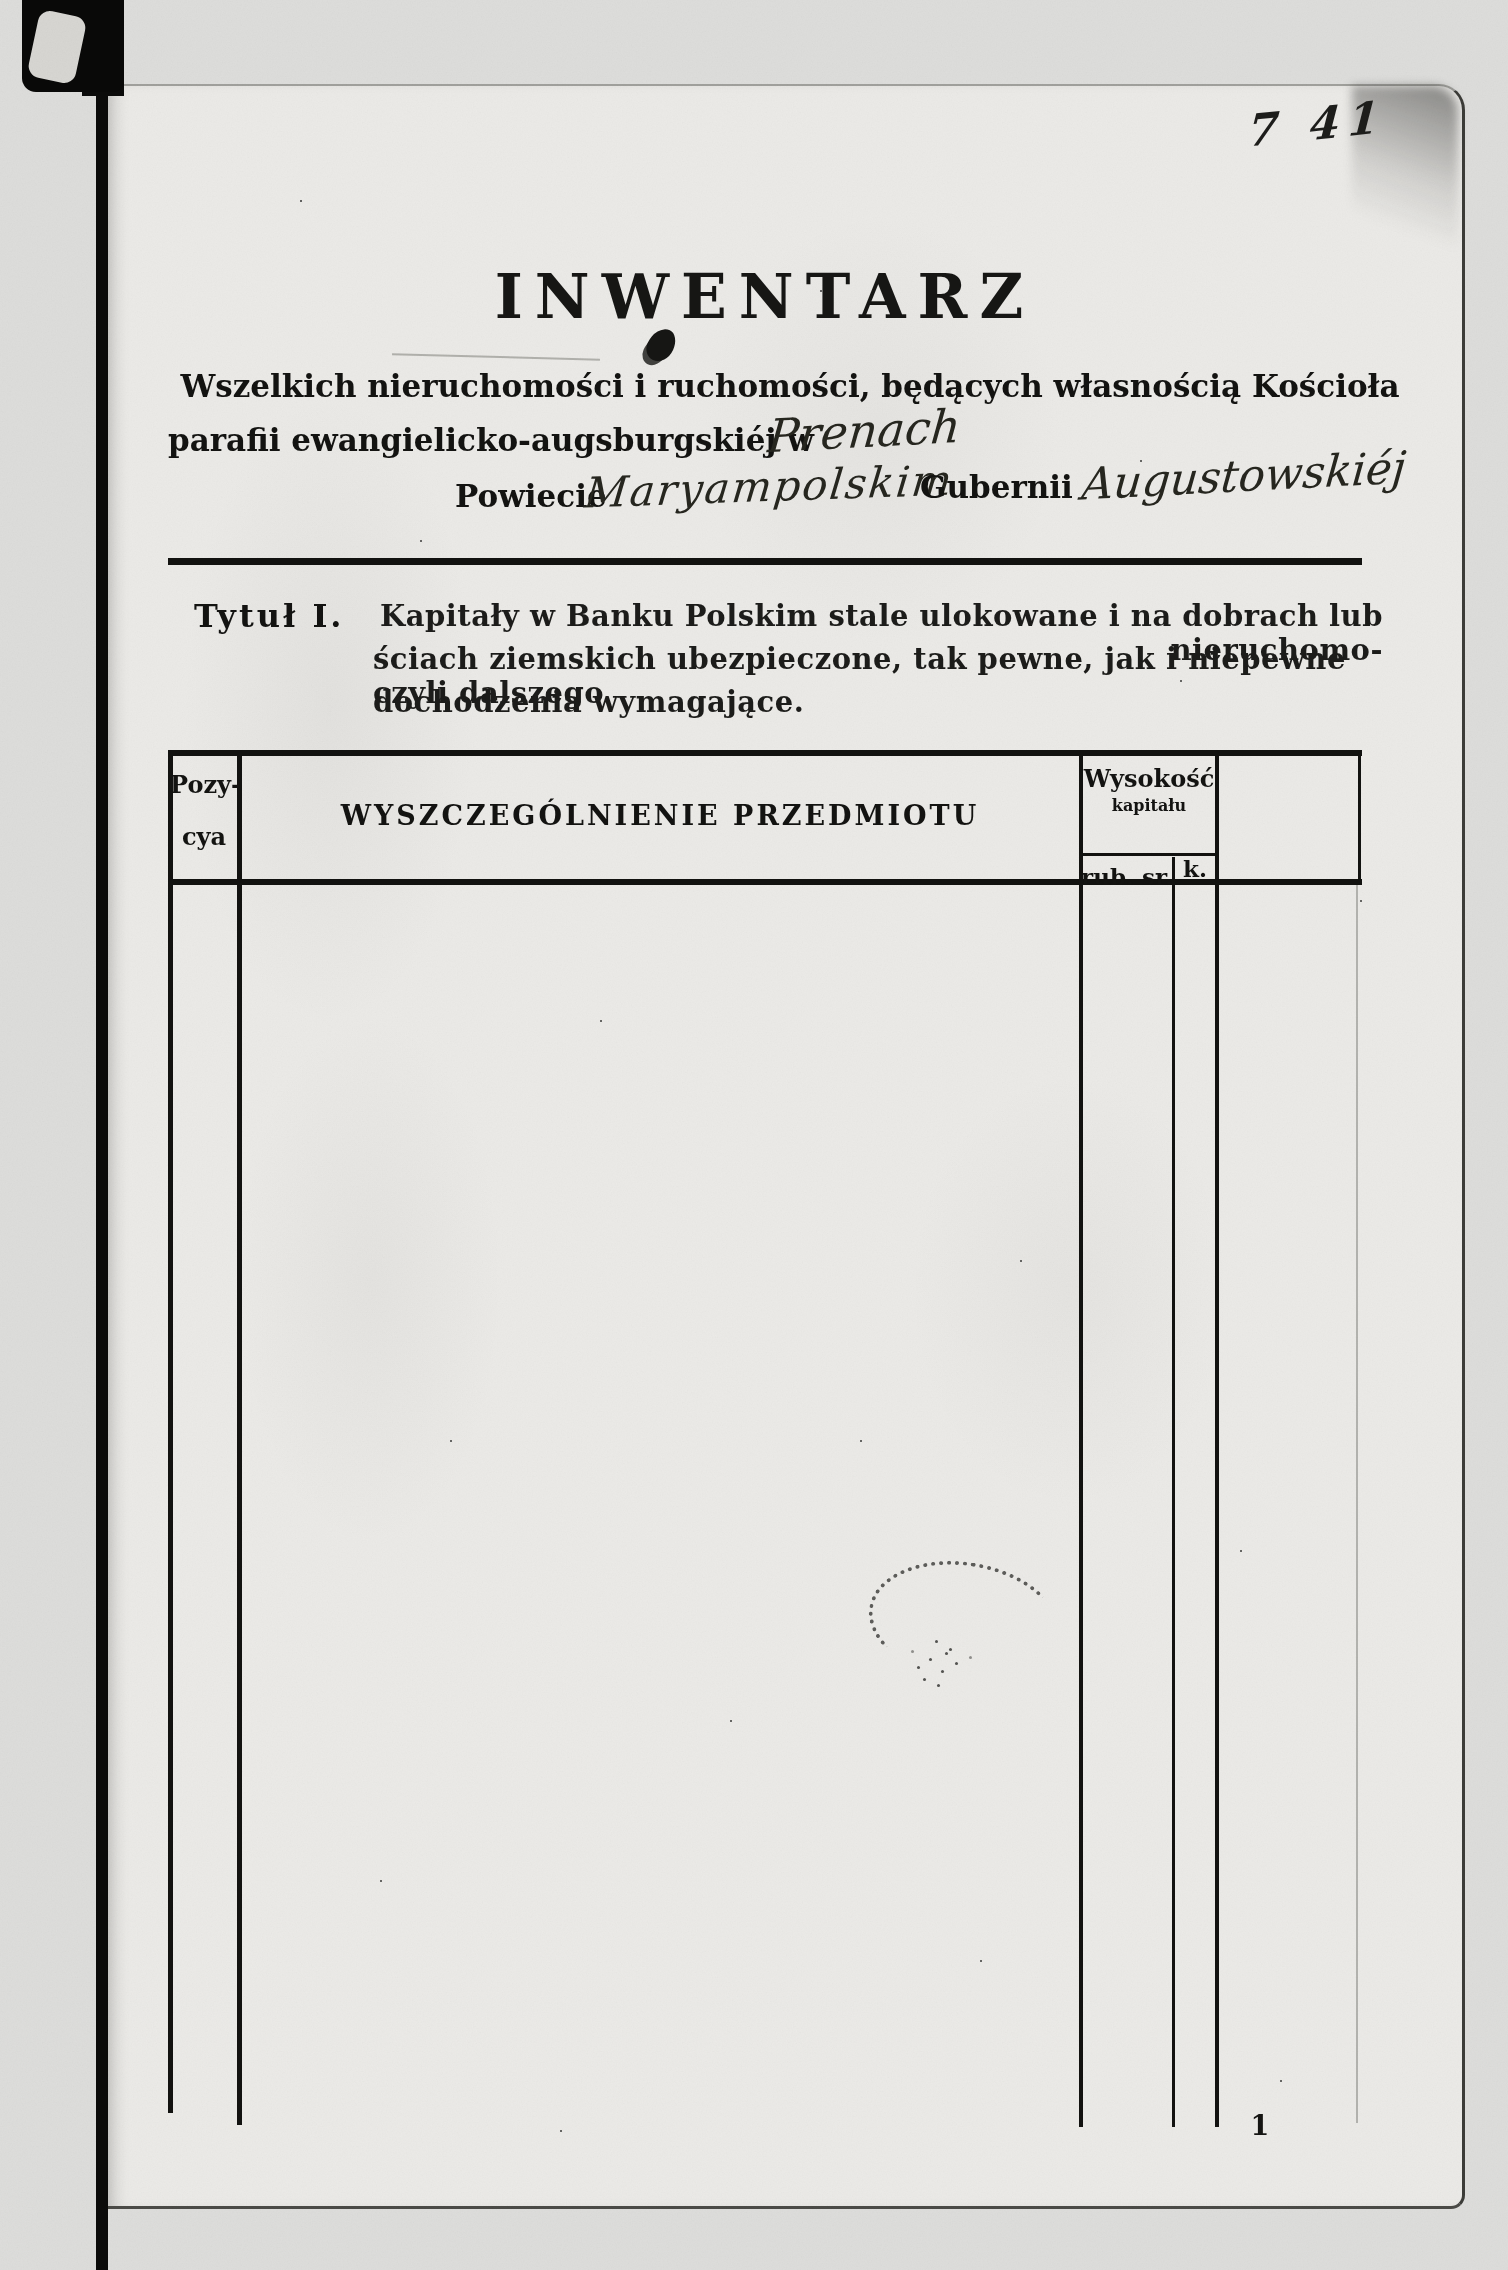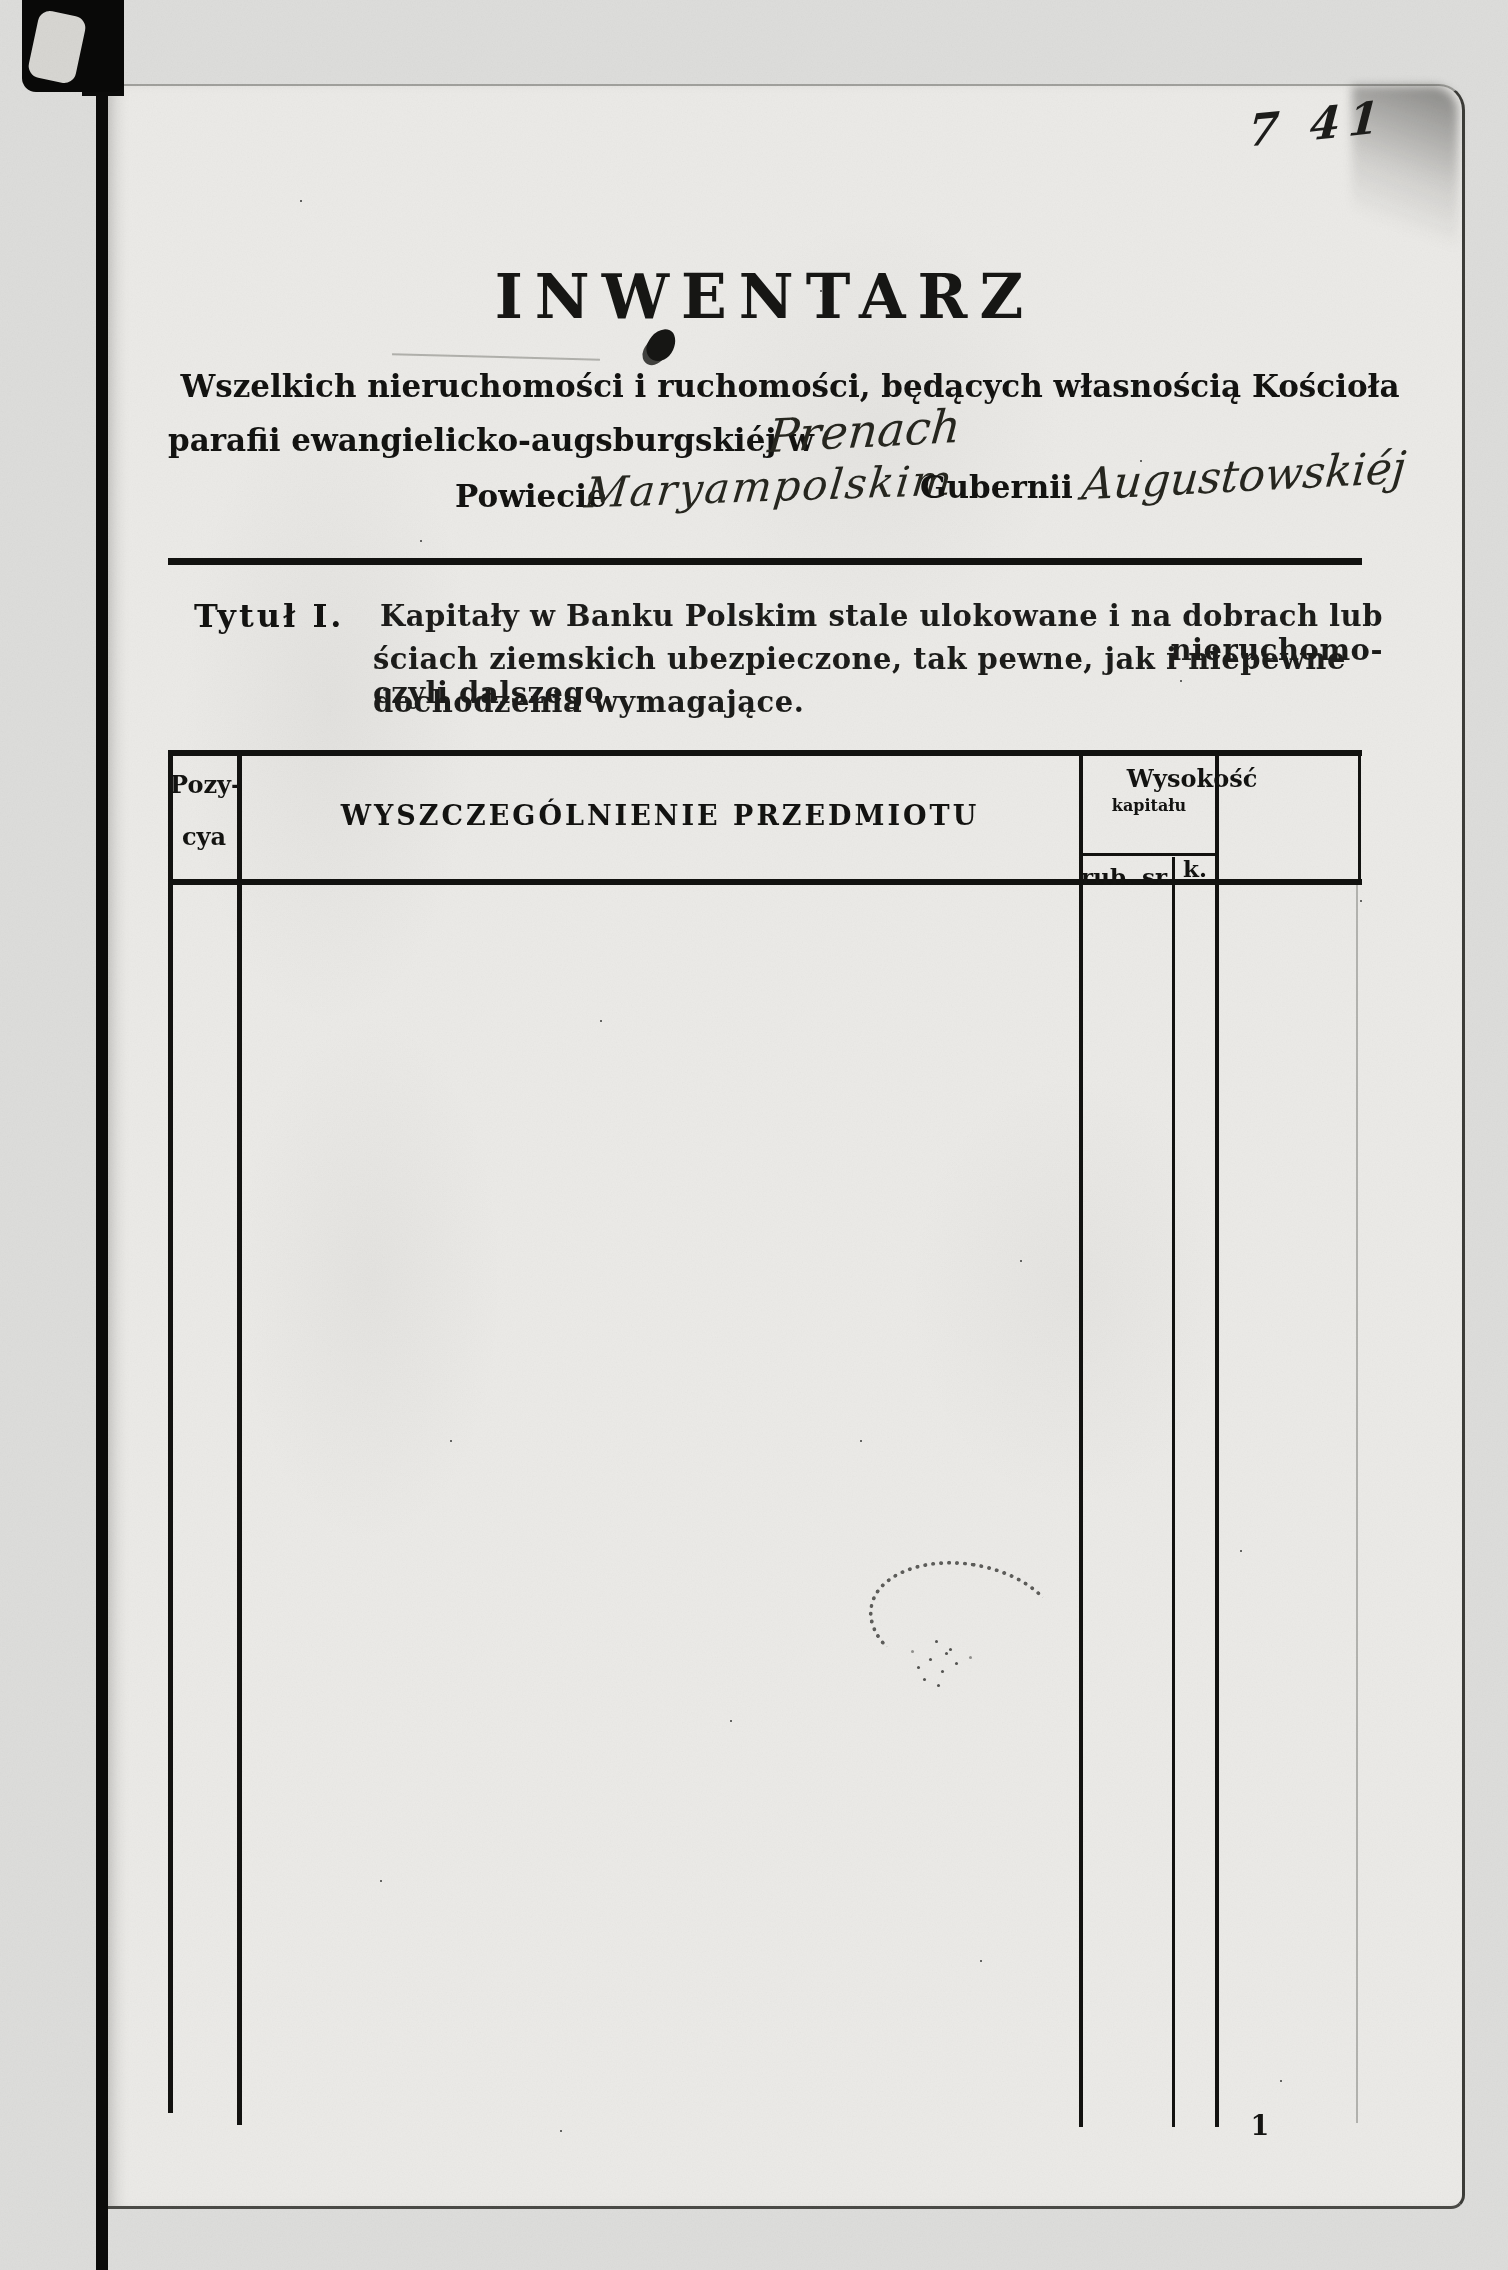--- a/index.html
+++ b/index.html
@@ -62,21 +62,21 @@
   .tyt-line{left:373px;width:1010px;font-size:29px;font-weight:bold;color:#1c1c1a;letter-spacing:.5px;}
   .tl1{top:599px;text-align:right;}.tl2{top:642px;}.tl3{top:685px;}
   
   .hline{position:absolute;background:#121210;}
   .vline{position:absolute;background:#121210;}
   .vfaint{position:absolute;background:#b3b3af;}
   .th{position:absolute;font-weight:bold;text-align:center;color:#131311;}
   .pozy1{left:170px;top:770px;width:68px;font-size:24px;}
   .pozy2{left:170px;top:822px;width:68px;font-size:24px;}
   .przedmiot{left:241px;top:800px;width:838px;font-size:27px;letter-spacing:3px;}
-  .wys1{left:1083px;top:764px;width:132px;font-size:24px;margin-left:43px;}
+  .wys1{left:1083px;top:764px;width:132px;font-size:24px;}
   .wys2{left:1083px;top:796px;width:132px;font-size:16px;}
   .rubsr{left:1081px;top:863px;width:92px;font-size:23px;}
   .kk{left:1175px;top:855px;width:40px;font-size:23px;}
   
   .folio{left:1248px;top:96px;width:180px;font-size:44px;font-weight:bold;transform:rotate(-6deg) skewX(-10deg);letter-spacing:8px;color:#1d1d1b;}
   .pagenum{left:1240px;top:2110px;width:40px;text-align:center;font-size:27px;font-weight:bold;}
   .stain-arc{
     left:868px;top:1562px;width:185px;height:112px;
     border:4px dotted #2e2e2c;border-color:#2e2e2c transparent transparent #2e2e2c;
     border-radius:50%;transform:rotate(9deg);opacity:.75;

